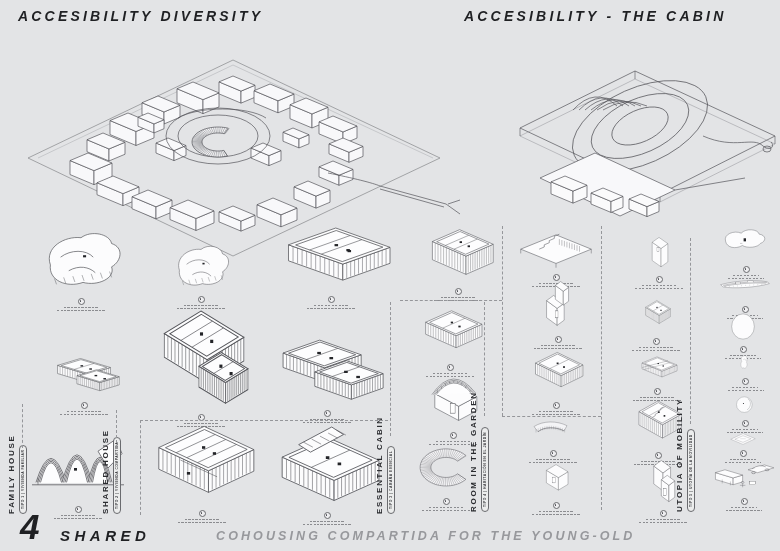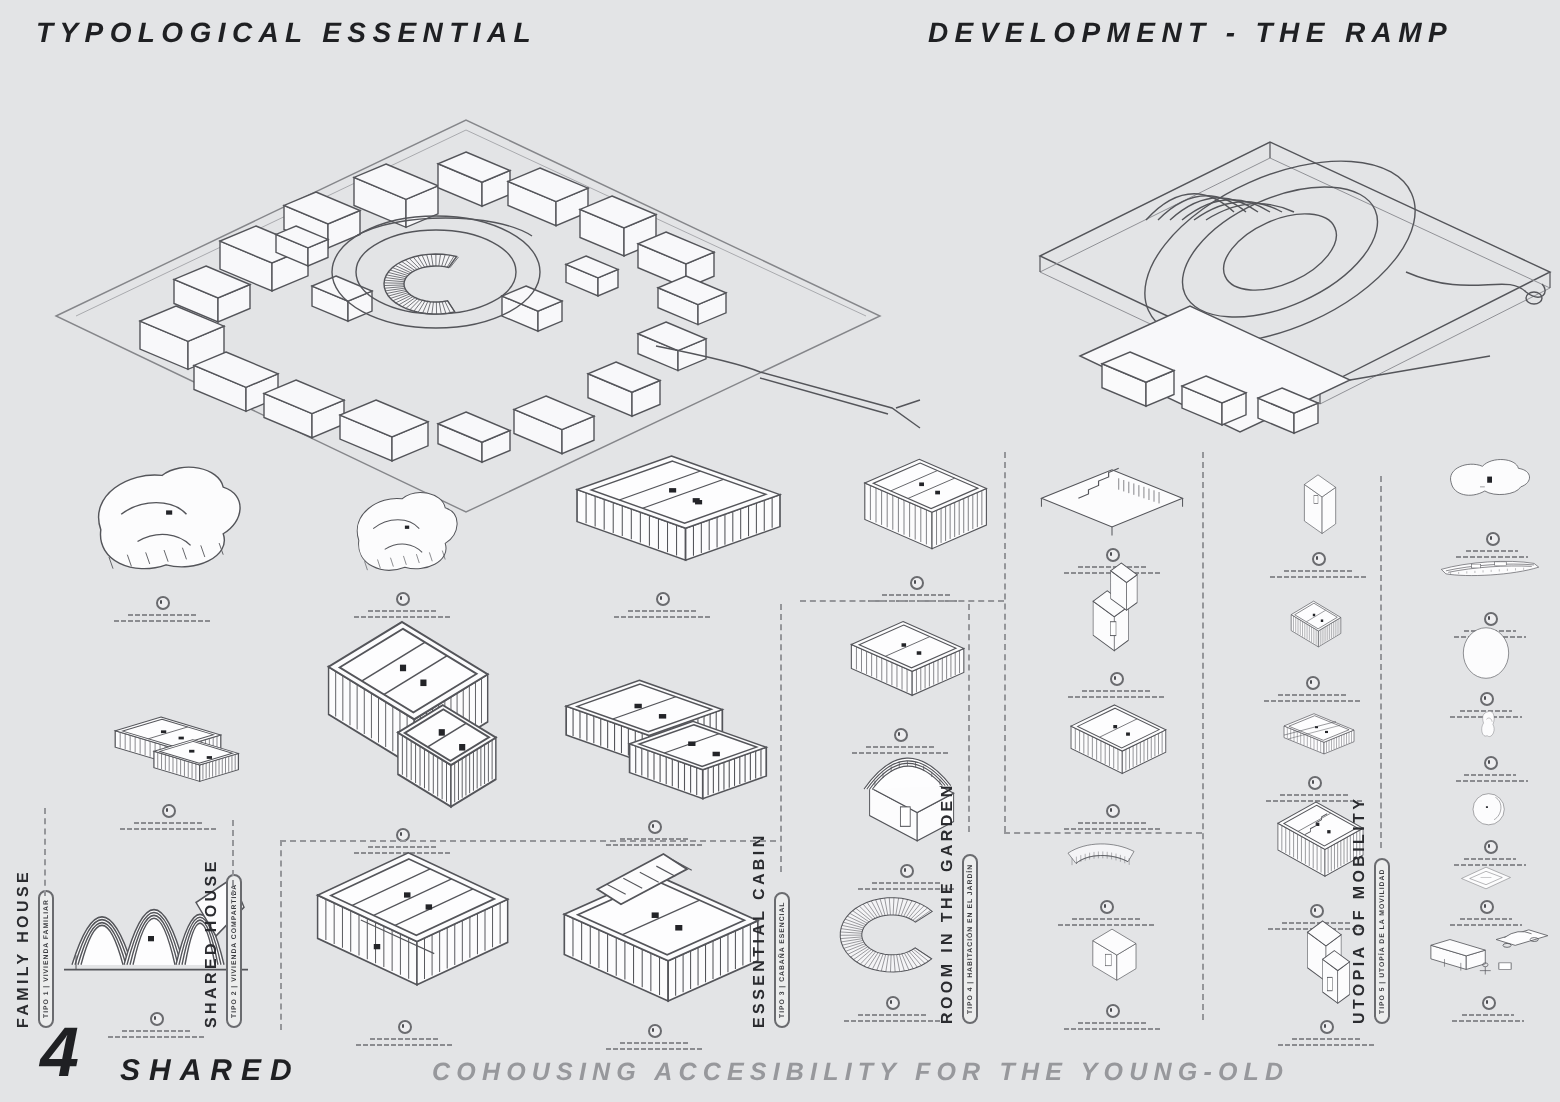--- a/index.html
+++ b/index.html
@@ -54,22 +54,22 @@
     font-style:italic;letter-spacing:4.5px;color:#1f2023;
   }
   .footer-sub{
     position:absolute;left:216px;top:529px;font-size:12.5px;font-weight:700;
     font-style:italic;letter-spacing:3.1px;color:#97989c;white-space:nowrap;
   }
 </style>
 </head>
 <body>
 
-<div class="title" style="left:18px;top:8px">TYPOLOGICAL ESSENTIAL</div>
-<div class="title" style="left:464px;top:8px">DEVELOPMENT - THE RAMP</div>
+<div class="title" style="left:18px;top:8px">ACCESIBILITY DIVERSITY</div>
+<div class="title" style="left:464px;top:8px">ACCESIBILITY - THE CABIN</div>
 
 <div class="axon" id="axon-left" style="left:8px;top:18px;width:450px;height:210px">
     <svg viewBox="0 0 450 210">
       <polygon points="20,140 225,42 432,140 225,238" fill="none" stroke="#85868a" stroke-width="0.7"></polygon>
       <polyline points="30,140 225,47 425,140" fill="none" stroke="#a9aaae" stroke-width="0.5"></polyline>
       <polygon points="102,102.56 102,116.56 128,127.48 128,113.48" fill="#f8f8fa" stroke="#54555a" stroke-width="0.7"></polygon>
       <polygon points="146,105.92 146,119.92 128,127.48 128,113.48" fill="#f8f8fa" stroke="#54555a" stroke-width="0.7"></polygon>
       <polygon points="120,95 146,105.92 128,113.48 102,102.56" fill="#f8f8fa" stroke="#54555a" stroke-width="0.7"></polygon>
       <polygon points="134,84.72 134,96.72 156,105.96 156,93.96" fill="#f8f8fa" stroke="#54555a" stroke-width="0.7"></polygon>
       <polygon points="172,87.24 172,99.24 156,105.96 156,93.96" fill="#f8f8fa" stroke="#54555a" stroke-width="0.7"></polygon>
@@ -1057,13 +1057,13 @@
     <div class="guide gv" style="left: 502px; top: 226px; width: 0px; height: 190px;"></div>
     <div class="guide gh" style="left: 502px; top: 416px; width: 99px; height: 0px;"></div>
     <div class="guide gv" style="left: 601px; top: 226px; width: 0px; height: 284px;"></div>
     <div class="guide gh" style="left: 140px; top: 420px; width: 248px; height: 0px;"></div>
     <div class="guide gv" style="left: 140px; top: 420px; width: 0px; height: 95px;"></div>
     <div class="guide gh" style="left: 400px; top: 300px; width: 102px; height: 0px;"></div>
   </div>
 
 <div class="footer-num">4</div>
 <div class="footer-word">SHARED</div>
-<div class="footer-sub">COHOUSING ACCESIBILITY FOR THE YOUNG-OLD</div>
+<div class="footer-sub">COHOUSING COMPARTIDA FOR THE YOUNG-OLD</div>
 
 </body></html>

